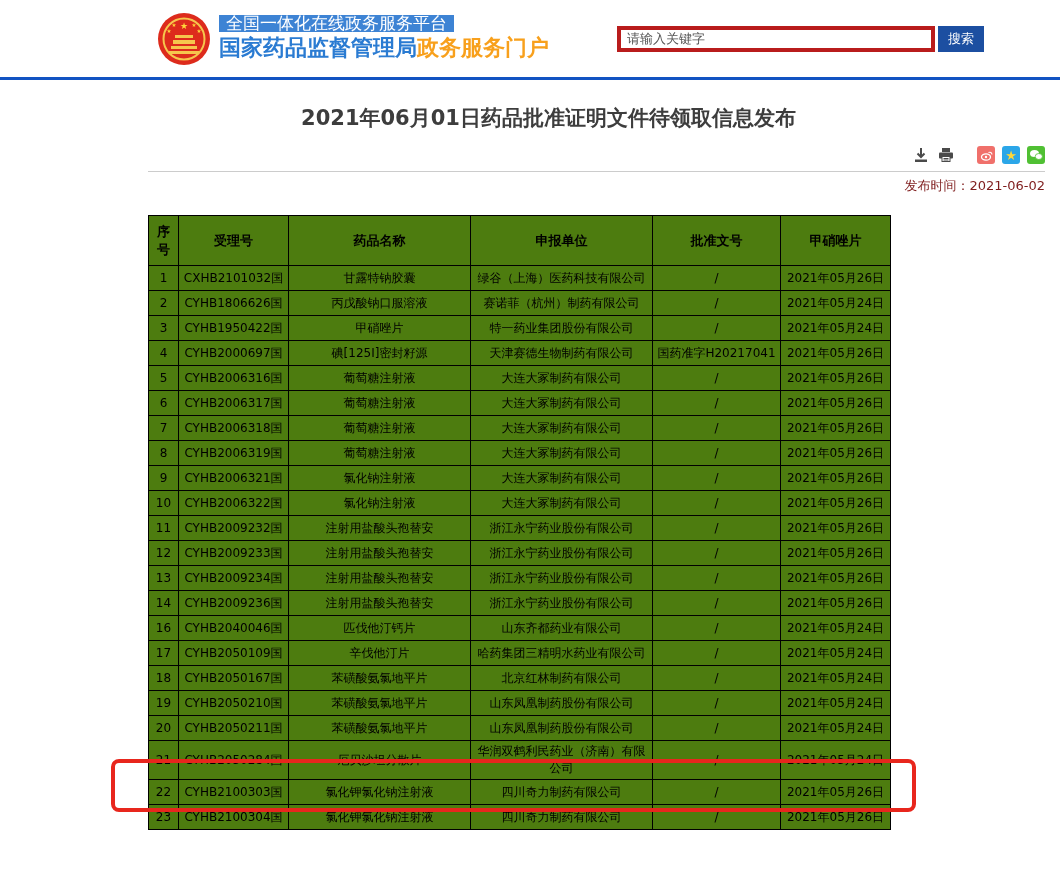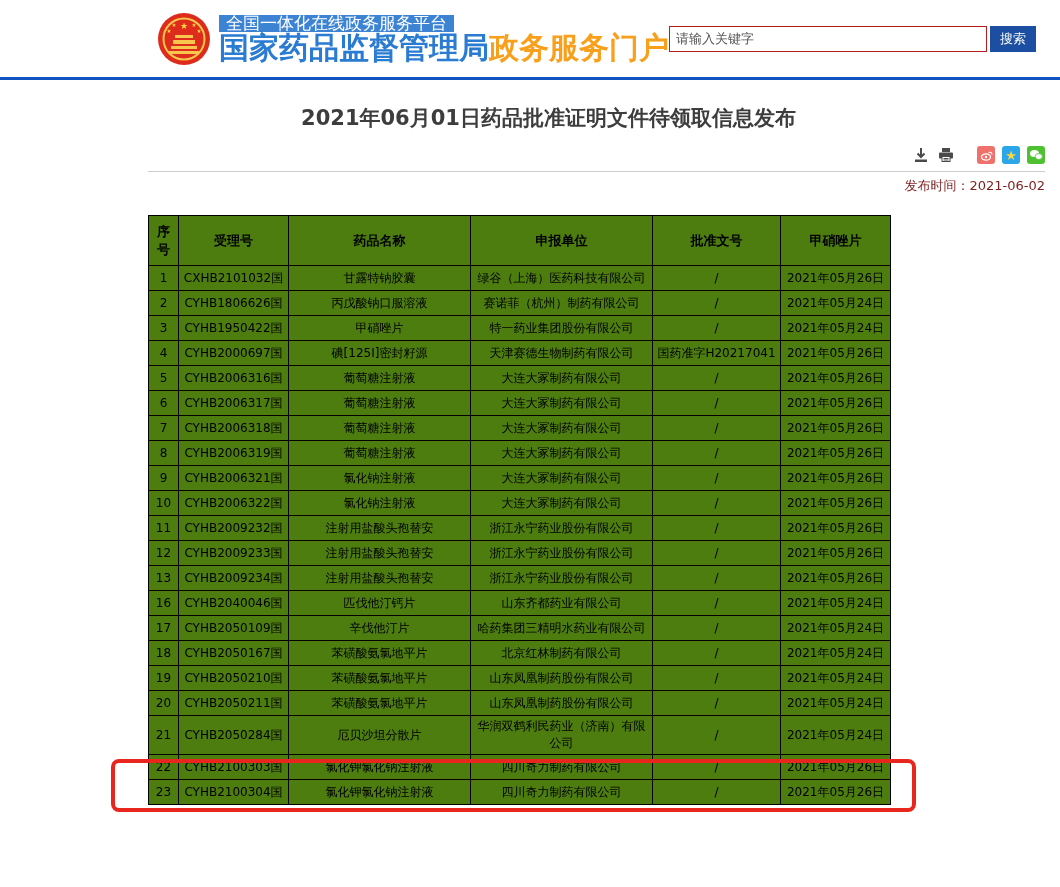--- a/index.html
+++ b/index.html
@@ -15,26 +15,26 @@
     padding-left:158px; padding-right:76px;
     border-bottom:3px solid #1253c2; background:#fff;
   }
   .logo-group { display:flex; align-items:center; cursor:pointer; }
   .emblem { width:52px; height:52px; flex:0 0 auto; }
   .logo-text { margin-left:9px; }
   .platform-badge {
     display:inline-block; background:#3d83d4; color:#fff;
     font-size:17px; line-height:17px; padding:0 7px;
   }
-  .site-title-line { font-size:30px; font-weight:bold; line-height:30px; white-space:nowrap;font-family:Liberation Serif, serif; }
+  .site-title-line { font-size:22px; font-weight:bold; line-height:30px; white-space:nowrap;font-family:Liberation Serif, serif; }
   .site-name { color:#2a7bd2; }
   .portal-name { color:#f8a01c; }
   .search-group { margin-left:auto; display:flex; align-items:center; }
   .search-input {
-    width:318px; height:26px; border:1px solid #b91c1c; outline:none;
+    width:318px; height:26px; border:4px solid #b91c1c; outline:none;
     font-size:13px; padding:0 6px; color:#333; border-radius:0;
   }
   .search-input::placeholder { color:#555; opacity:1; }
   .search-button {
     width:46px; height:26px; margin-left:3px; border:none; cursor:pointer;
     background:#1c4fa1; color:#fff; font-size:13px; font-weight:normal; line-height:1;
   }
   
   .page-title {
     margin:24px 0 0 0; text-align:center; font-size:21px; line-height:28px;
@@ -261,20 +261,28 @@
       </tr>
       <tr>
         <td>13</td>
         <td>CYHB2009234国</td>
         <td>注射用盐酸头孢替安</td>
         <td>浙江永宁药业股份有限公司</td>
         <td>/</td>
         <td>2021年05月26日</td>
       </tr>
       <tr>
+        <td>14</td>
+        <td>CYHB2009236国</td>
+        <td>注射用盐酸头孢替安</td>
+        <td>浙江永宁药业股份有限公司</td>
+        <td>/</td>
+        <td>2021年05月26日</td>
+      </tr>
+      <tr>
         <td>16</td>
         <td>CYHB2040046国</td>
         <td>匹伐他汀钙片</td>
         <td>山东齐都药业有限公司</td>
         <td>/</td>
         <td>2021年05月24日</td>
       </tr>
       <tr>
         <td>17</td>
         <td>CYHB2050109国</td>

